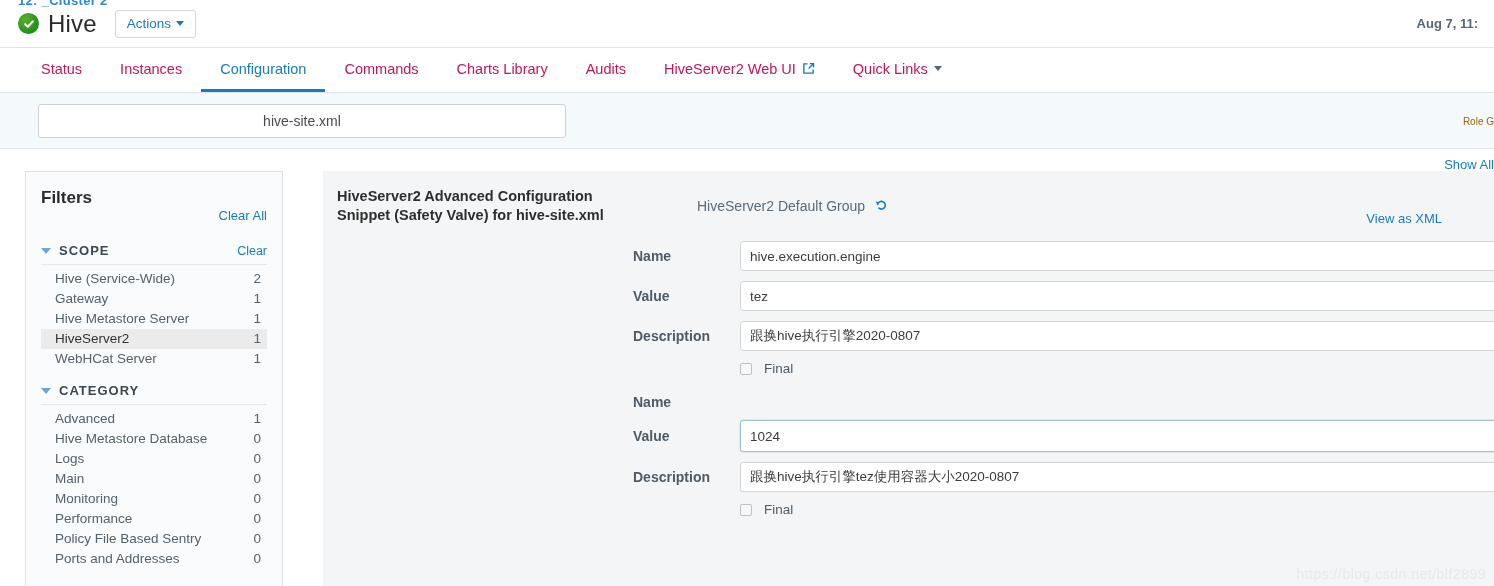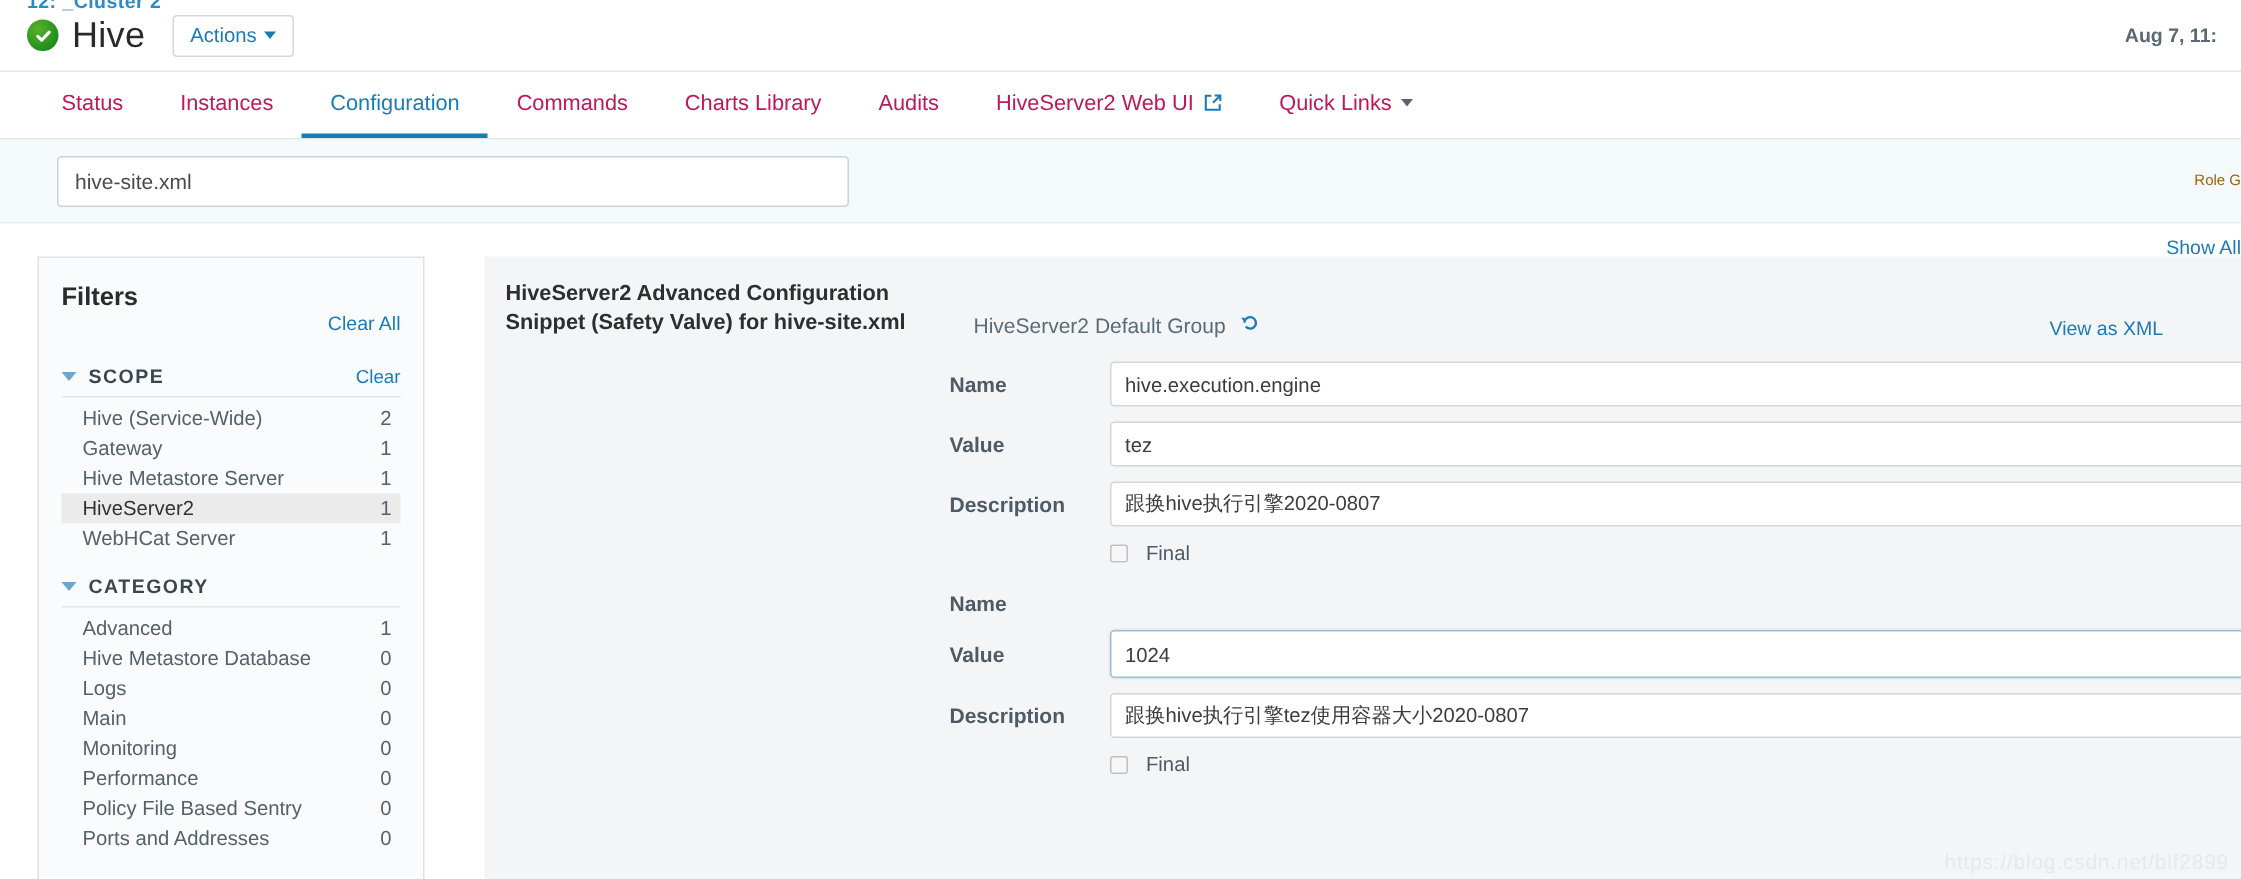--- a/index.html
+++ b/index.html
@@ -122,20 +122,21 @@
     width: 528px;
     height: 34px;
     border: 1px solid #ccd2d7;
     border-radius: 3px;
     background: #fff;
     font-size: 14px;
     color: #4a4a4a;
     padding: 0 11px;
     outline: none;
     font-family: "Liberation Sans", sans-serif;
+    text-align: center;
   }
   .role-groups-link {
     position: absolute;
     right: 0; top: 50%;
     transform: translateY(-50%);
     color: #a16207;
     font-size: 10px;
     white-space: nowrap;
     cursor: pointer;
     padding-right: 0;
@@ -231,22 +232,23 @@
     flex: 1 1 auto;
     margin: 22px 0 0 40px;
     background: #f4f5f6;
     height: 415px;
     position: relative;
     overflow: hidden;
     padding: 16px 0 0 0;
   }
   .prop-header {
     display: flex;
-    align-items: flex-end;
+    align-items: center;
     padding: 0 14px 0 14px;
+    gap: 48px;
   }
   .prop-title {
     font-size: 14.5px;
     font-weight: bold;
     color: #2e2e2e;
     line-height: 19px;
     width: 292px;
     flex: 0 0 auto;
   }
   .prop-group {

